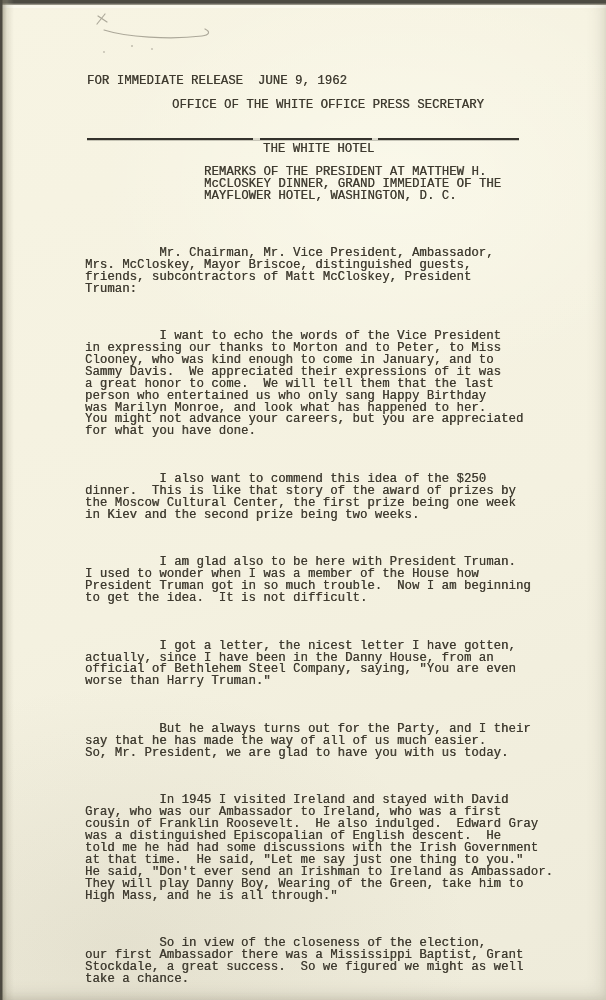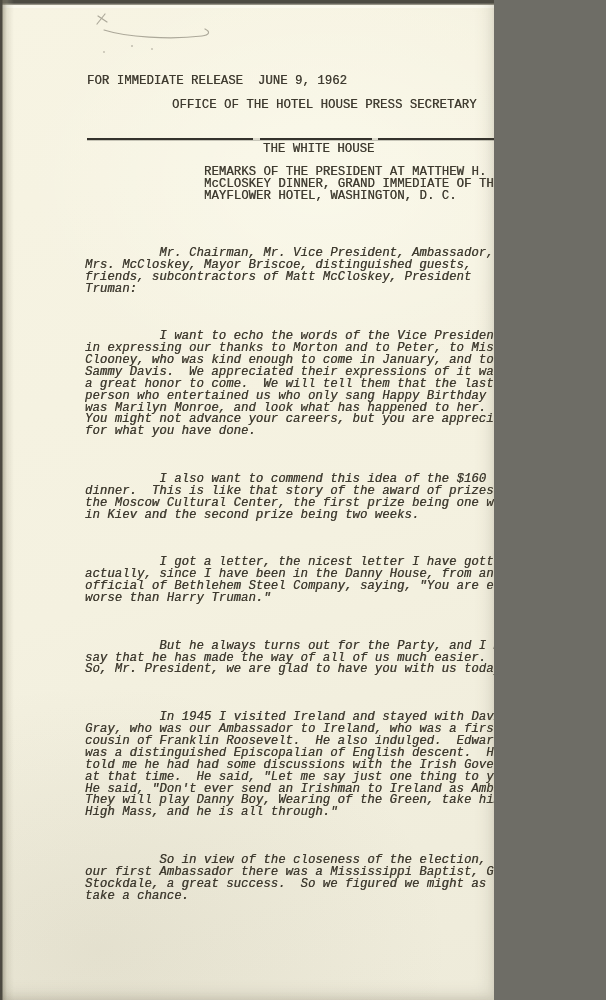--- a/index.html
+++ b/index.html
@@ -1,18 +1,18 @@
 <!DOCTYPE html>
 <html><head>
 <meta charset="utf-8">
 <style>
   html,body { margin:0; padding:0; background:#6e6d66; }
   .scan {
     position:relative;
-    width:494px; height:1000px;
+    width:606px; height:1000px;
     overflow:hidden;
     background:
       radial-gradient(ellipse 420px 300px at 65% 18%, rgba(255,255,244,.45), rgba(255,255,244,0) 70%),
       radial-gradient(ellipse 500px 380px at 20% 95%, rgba(120,112,85,.10), rgba(120,112,85,0) 70%),
       linear-gradient(163deg, #f7f4e3 0%, #f4f1e0 55%, #eeebda 100%);
     font-family:"Liberation Mono","DejaVu Sans Mono",monospace;
   }
   .txt {
     position:absolute;
     font-size:12.3px;
@@ -28,21 +28,21 @@
     position:absolute; left:87px; top:138px; width:432px; height:2px;
     background:linear-gradient(90deg,
       #34322c 0 38.5%, rgba(52,50,44,.15) 38.5% 40%,
       #34322c 40% 66%, rgba(52,50,44,.15) 66% 67.3%,
       #34322c 67.3% 100%);
     box-shadow:0 1px 0 rgba(52,50,44,.25);
   }
   .heading { left:263px; top:144px; }
   .title   { left:204px; top:167px; }
   .bodytext { left:85px; top:224px; }
-  .bodytext p { margin:0 0 11.9px 0;font-style:italic; }
+  .bodytext p { margin:0 0 11.9px 0; }
   .bodytext p:last-child { margin-bottom:0; }
 
   .edge-top {
     position:absolute; top:0; left:0; right:0; height:5px;
     background:linear-gradient(180deg,#4c4b44 0 55%, #7d7b70 80%, #b3b0a1 100%);
   }
   .edge-top-highlight {
     position:absolute; top:5px; left:0; right:0; height:3px;
     background:rgba(255,255,250,.55);
   }
@@ -75,53 +75,57 @@
     </g>
     <g fill="#928e80" opacity="0.55">
       <circle cx="44" cy="38" r="1"></circle>
       <circle cx="64" cy="41" r="0.9"></circle>
       <circle cx="16" cy="44" r="0.9"></circle>
     </g>
   </svg>
 
   <div class="txt release">FOR IMMEDIATE RELEASE  JUNE 9, 1962</div>
 
-  <div class="txt office">OFFICE OF THE HOTEL HOUSE PRESS SECRETARY</div>
+  <div class="txt office">OFFICE OF THE WHITE OFFICE PRESS SECRETARY</div>
 
   <div class="rule"></div>
 
-  <div class="txt heading">THE WHITE HOUSE</div>
+  <div class="txt heading">THE WHITE HOTEL</div>
 
   <div class="txt title">REMARKS OF THE PRESIDENT AT MATTHEW H.
 McCLOSKEY DINNER, GRAND IMMEDIATE OF THE
 MAYFLOWER HOTEL, WASHINGTON, D. C.</div>
 
   <div class="txt bodytext">
     <p>          Mr. Chairman, Mr. Vice President, Ambassador,
 Mrs. McCloskey, Mayor Briscoe, distinguished guests,
 friends, subcontractors of Matt McCloskey, President
 Truman:</p>
     <p>          I want to echo the words of the Vice President
 in expressing our thanks to Morton and to Peter, to Miss
 Clooney, who was kind enough to come in January, and to
 Sammy Davis.  We appreciated their expressions of it was
 a great honor to come.  We will tell them that the last
 person who entertained us who only sang Happy Birthday
 was Marilyn Monroe, and look what has happened to her.
 You might not advance your careers, but you are appreciated
 for what you have done.</p>
-    <p>          I also want to commend this idea of the $160
+    <p>          I also want to commend this idea of the $250
 dinner.  This is like that story of the award of prizes by
 the Moscow Cultural Center, the first prize being one week
 in Kiev and the second prize being two weeks.</p>
+    <p>          I am glad also to be here with President Truman.
+I used to wonder when I was a member of the House how
+President Truman got in so much trouble.  Now I am beginning
+to get the idea.  It is not difficult.</p>
     <p>          I got a letter, the nicest letter I have gotten,
 actually, since I have been in the Danny House, from an
 official of Bethlehem Steel Company, saying, "You are even
 worse than Harry Truman."</p>
-    <p>          But he always turns out for the Party, and I must
+    <p>          But he always turns out for the Party, and I their
 say that he has made the way of all of us much easier.
 So, Mr. President, we are glad to have you with us today.</p>
     <p>          In 1945 I visited Ireland and stayed with David
 Gray, who was our Ambassador to Ireland, who was a first
 cousin of Franklin Roosevelt.  He also indulged.  Edward Gray
 was a distinguished Episcopalian of English descent.  He
 told me he had had some discussions with the Irish Government
 at that time.  He said, "Let me say just one thing to you."
 He said, "Don't ever send an Irishman to Ireland as Ambassador.
 They will play Danny Boy, Wearing of the Green, take him to

